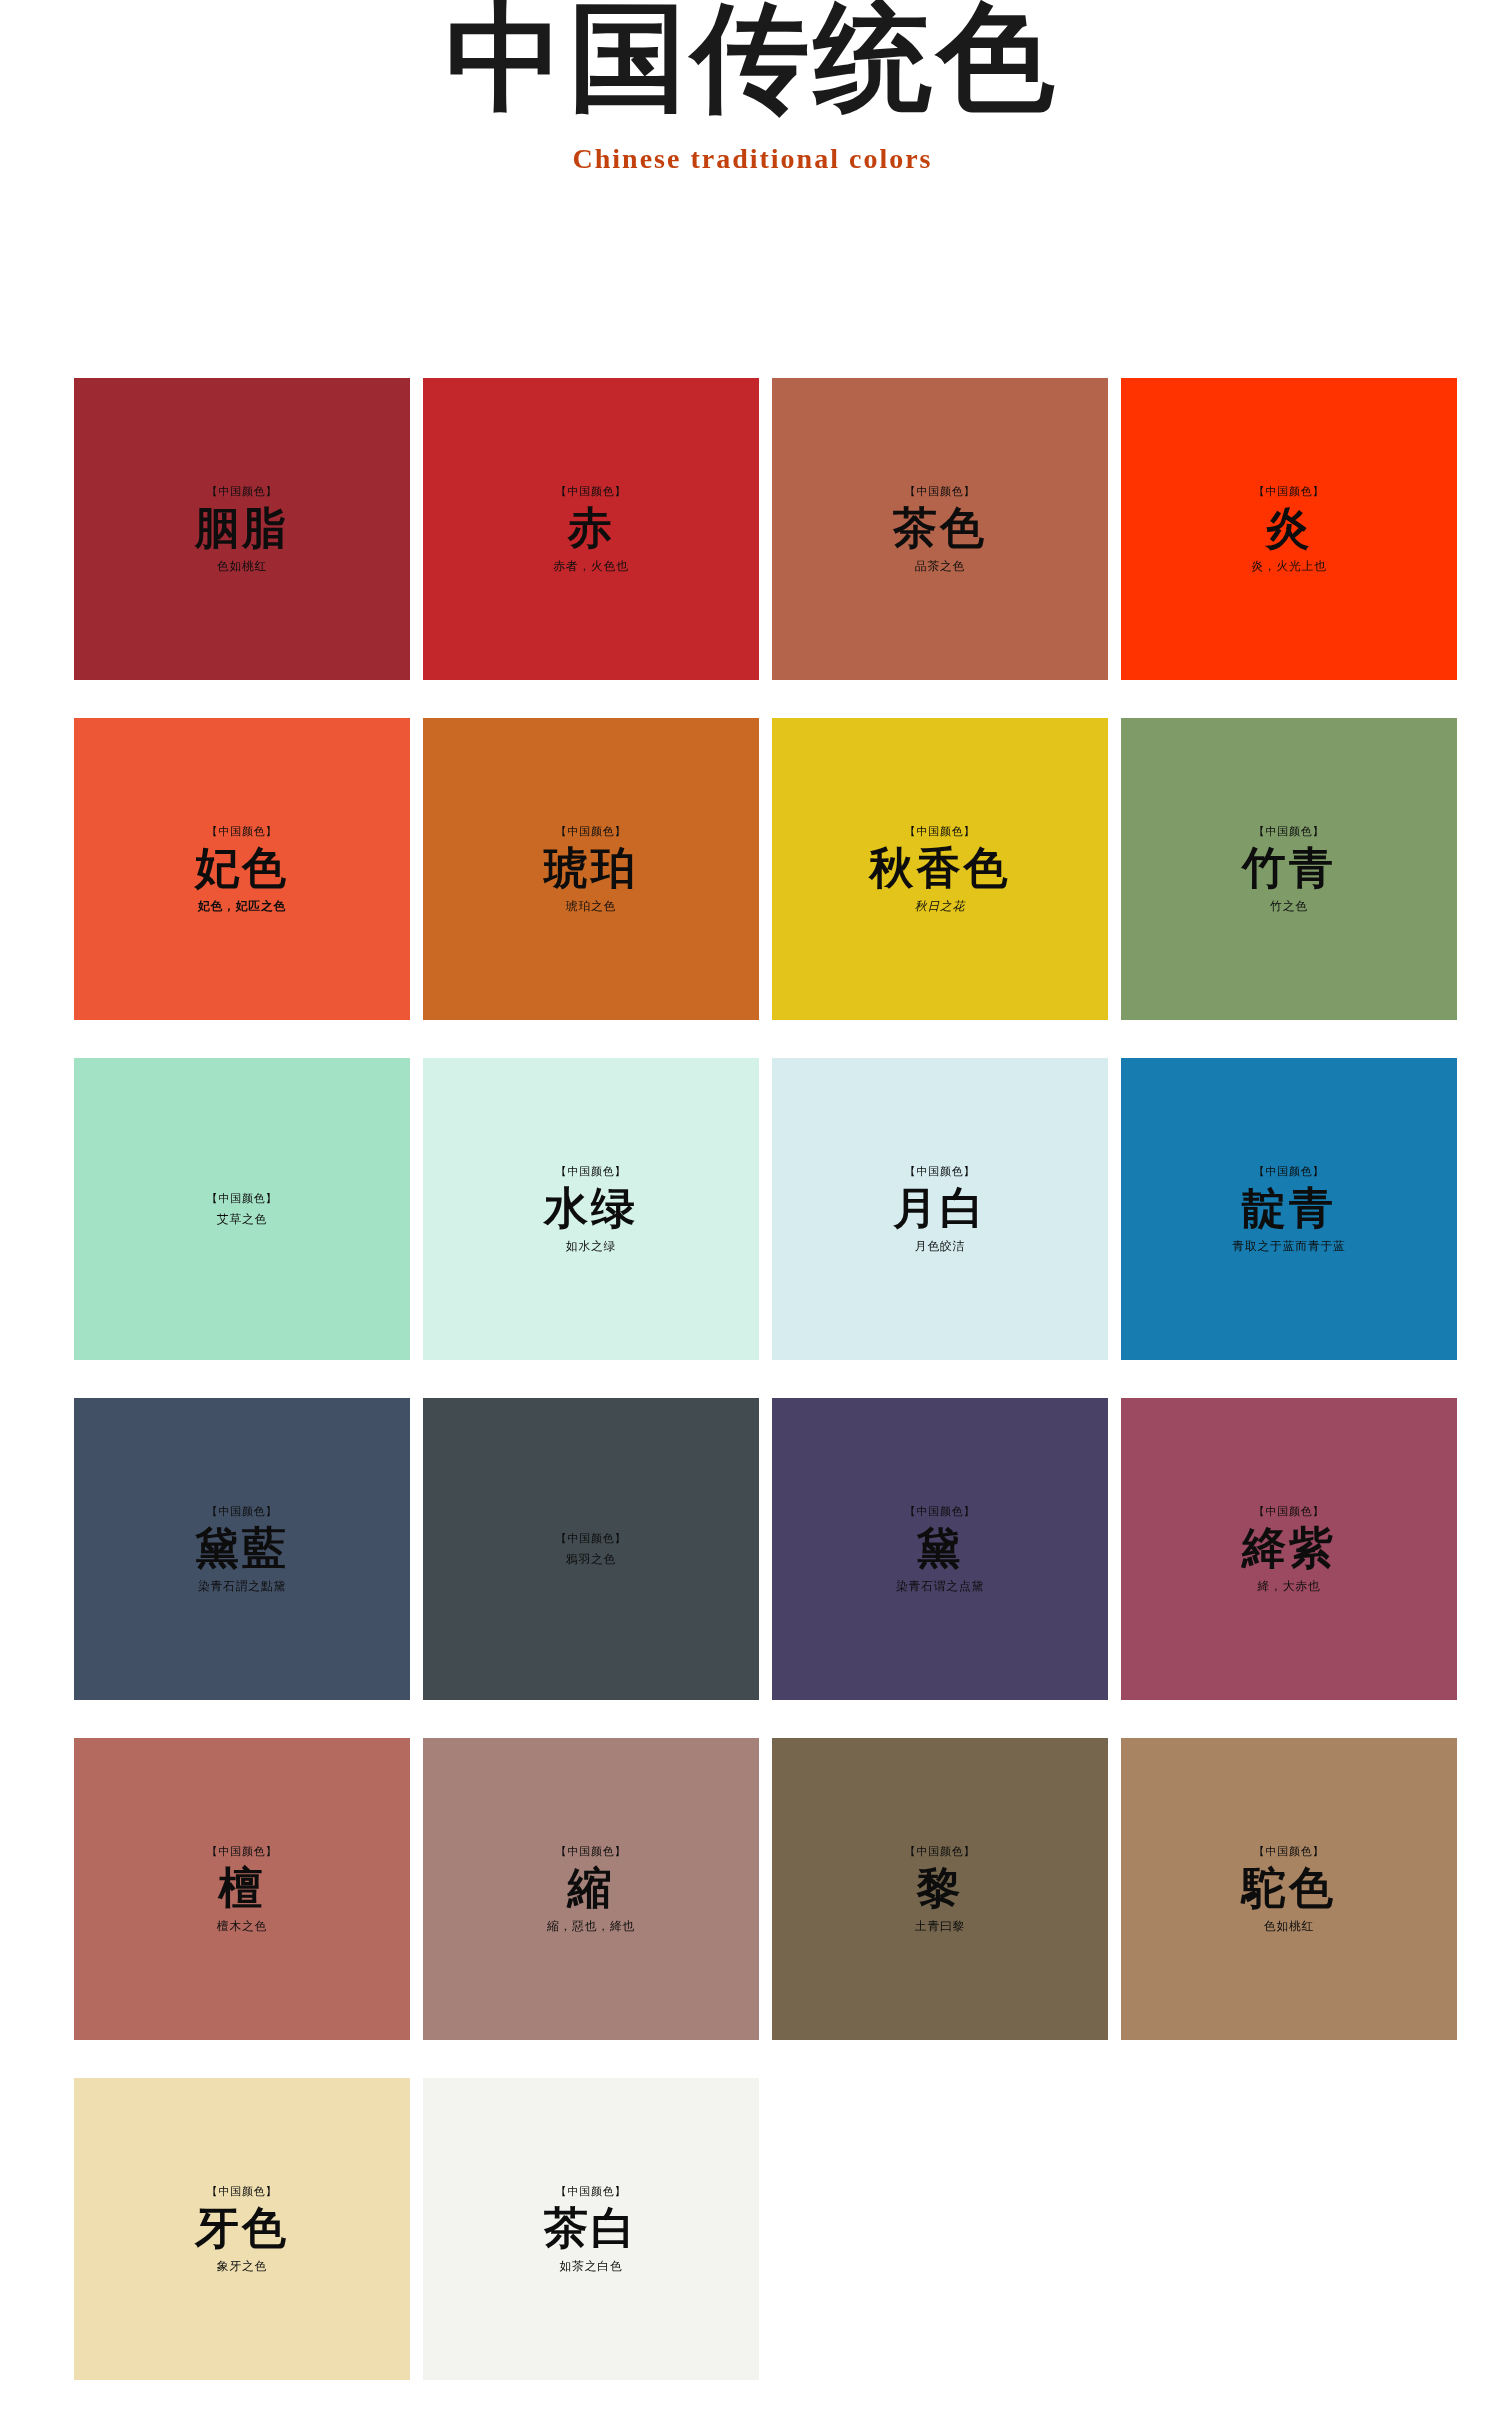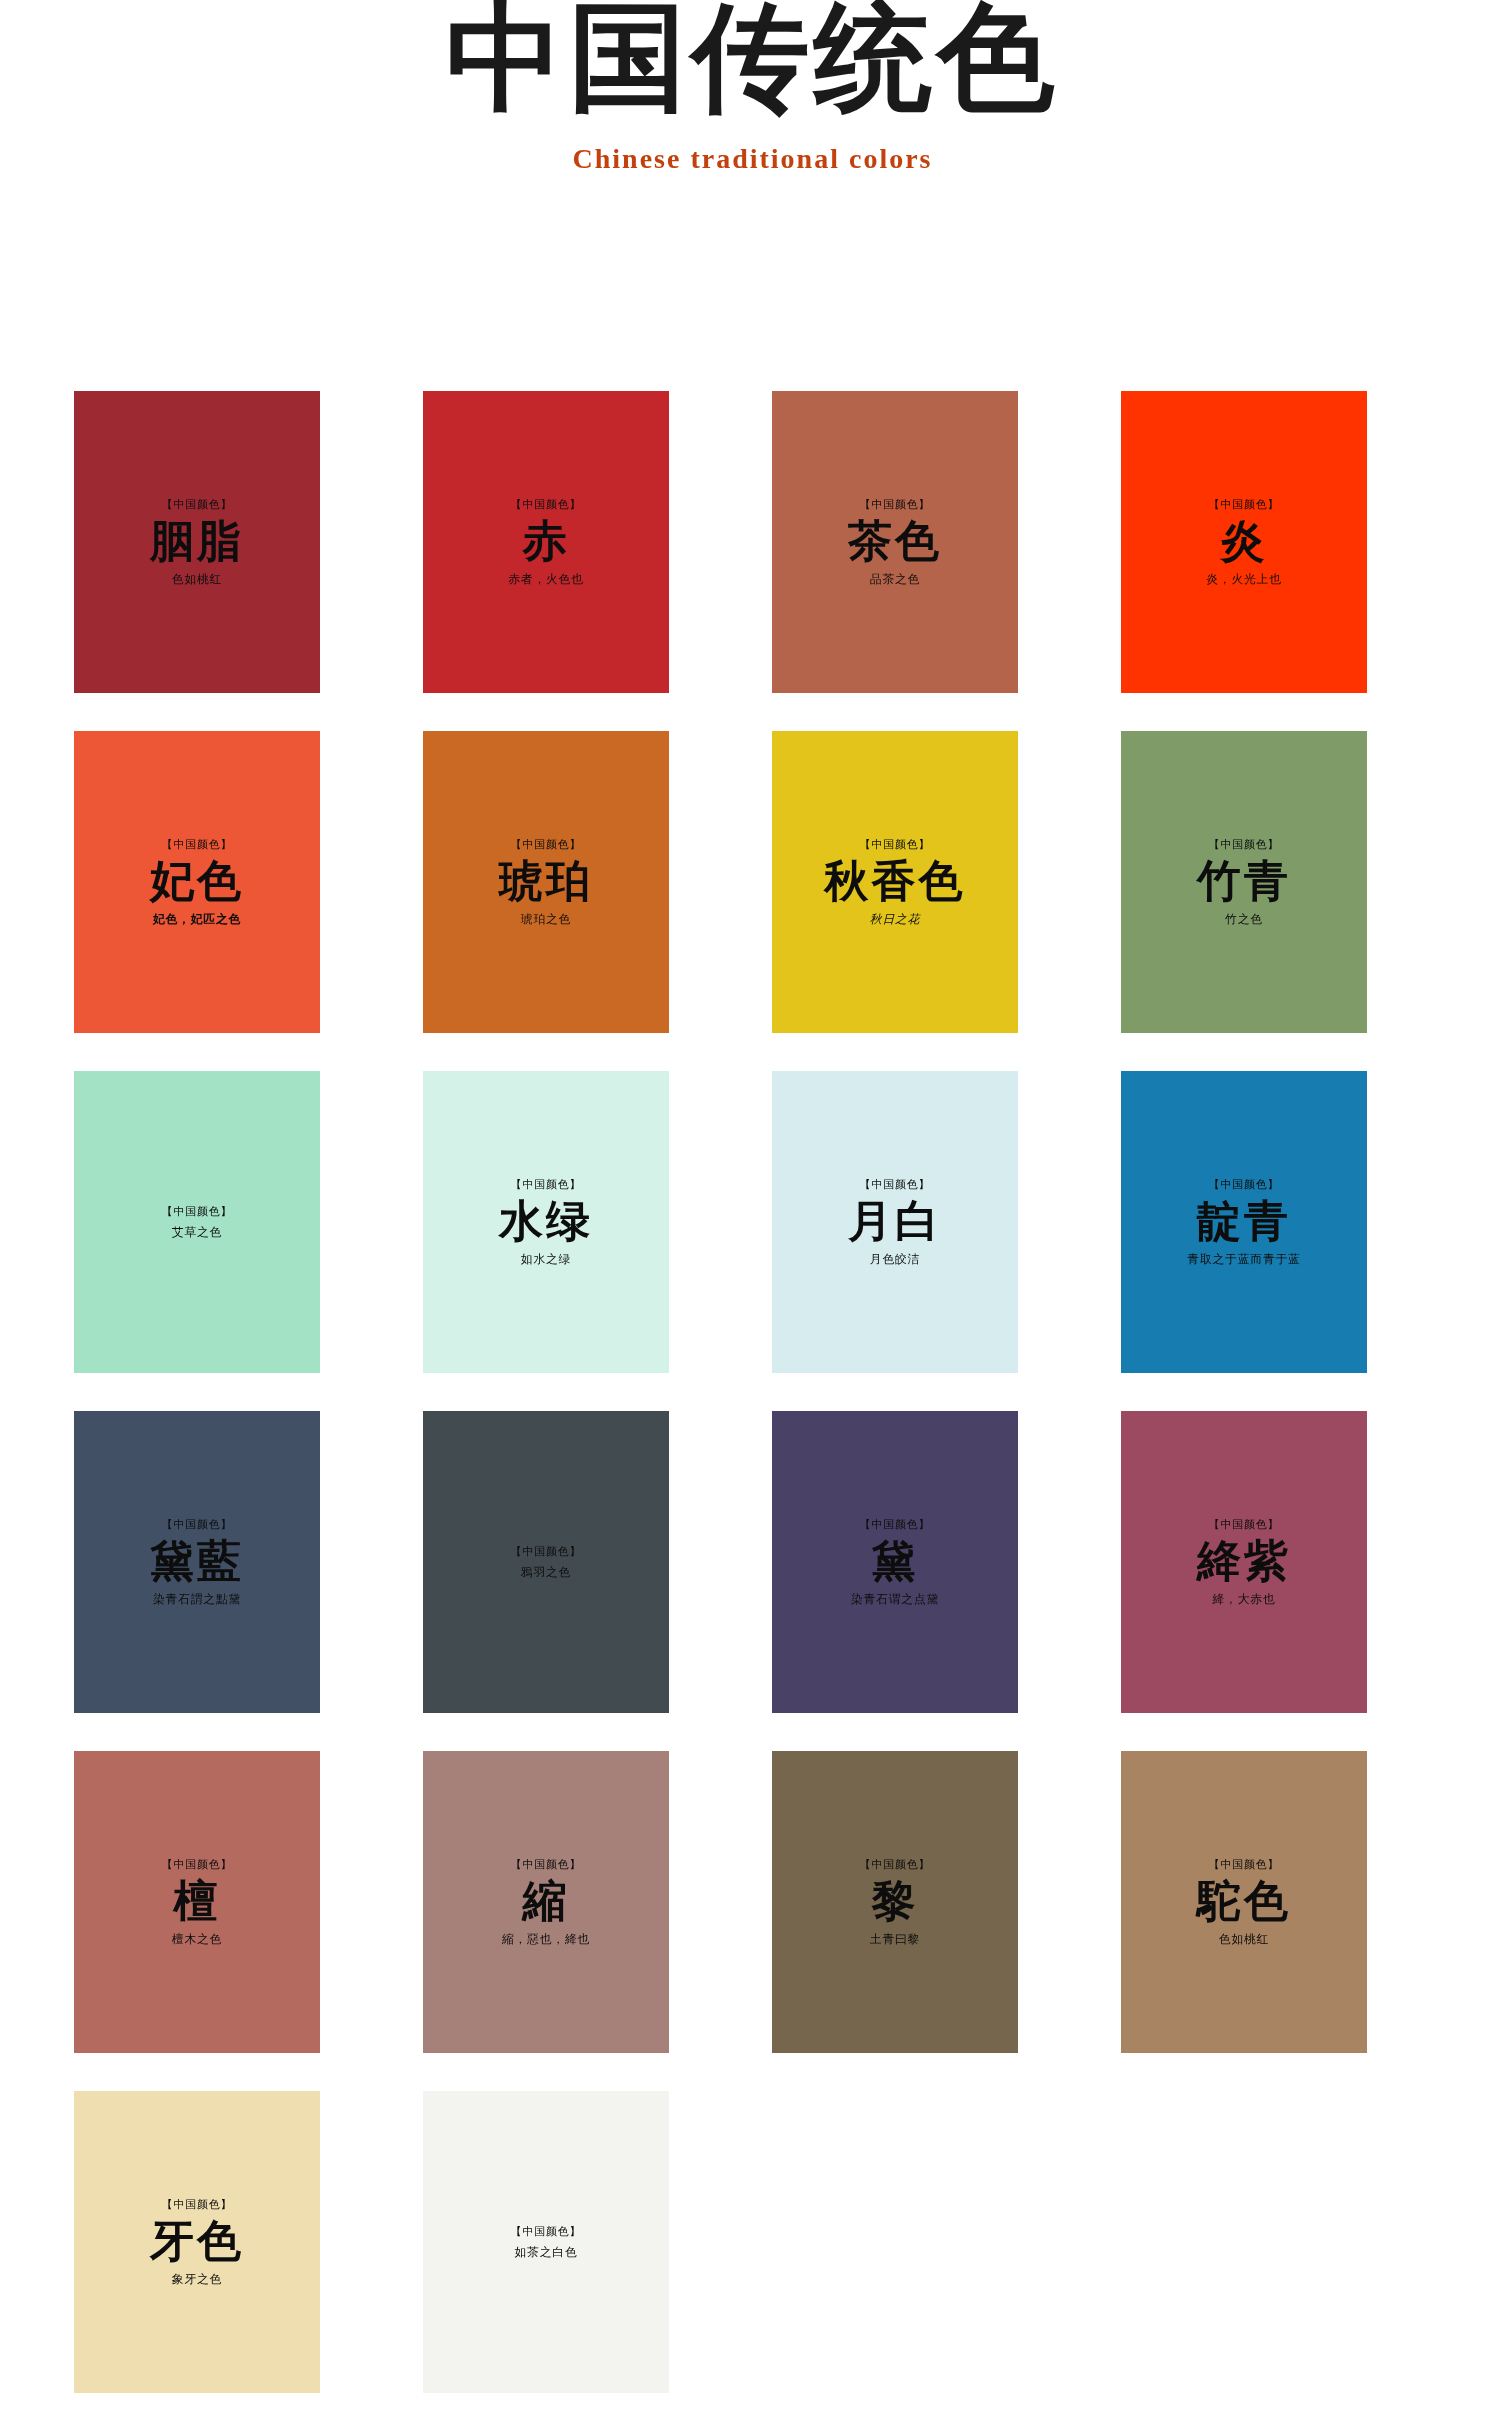--- a/index.html
+++ b/index.html
@@ -57,29 +57,28 @@
     width: 1358px;
     display: grid;
     grid-template-columns: repeat(4, 310px);
     grid-auto-rows: 302px;
     column-gap: 39px;
     row-gap: 38px;
   }
 
   .swatch {
     position: relative;
-    width: 246px;
+    width: 336px;
     height: 302px;
     display: flex;
     flex-direction: column;
     align-items: center;
     justify-content: flex-start;
     box-sizing: border-box;
     overflow: hidden;
-    margin-top: 13px;
   }
 
   .swatch-inner {
     width: 100%;
     text-align: center;
     position: absolute;
     left: 0;
     top: 50%;
     transform: translateY(-50%);
   }
@@ -269,19 +268,20 @@
       <div class="swatch" style="background-color: rgb(238, 222, 176);">
         <div class="swatch-inner">
           <div class="swatch-tag" style="color: rgb(13, 13, 13);">【中国颜色】</div>
           <div class="swatch-name" style="color: rgb(13, 13, 13);">牙色</div>
           <div class="swatch-desc" style="color: rgb(13, 13, 13);">象牙之色</div>
         </div>
       </div>
       <div class="swatch" style="background-color: rgb(243, 243, 240);">
         <div class="swatch-inner">
           <div class="swatch-tag" style="color: rgb(13, 13, 13);">【中国颜色】</div>
+          <div class="swatch-name" style="color: rgb(13, 13, 13);">茶白</div>
           <div class="swatch-desc" style="color: rgb(13, 13, 13);">如茶之白色</div>
         </div>
       </div>
     </div>
 
 </div>
 
 
 </body></html>

